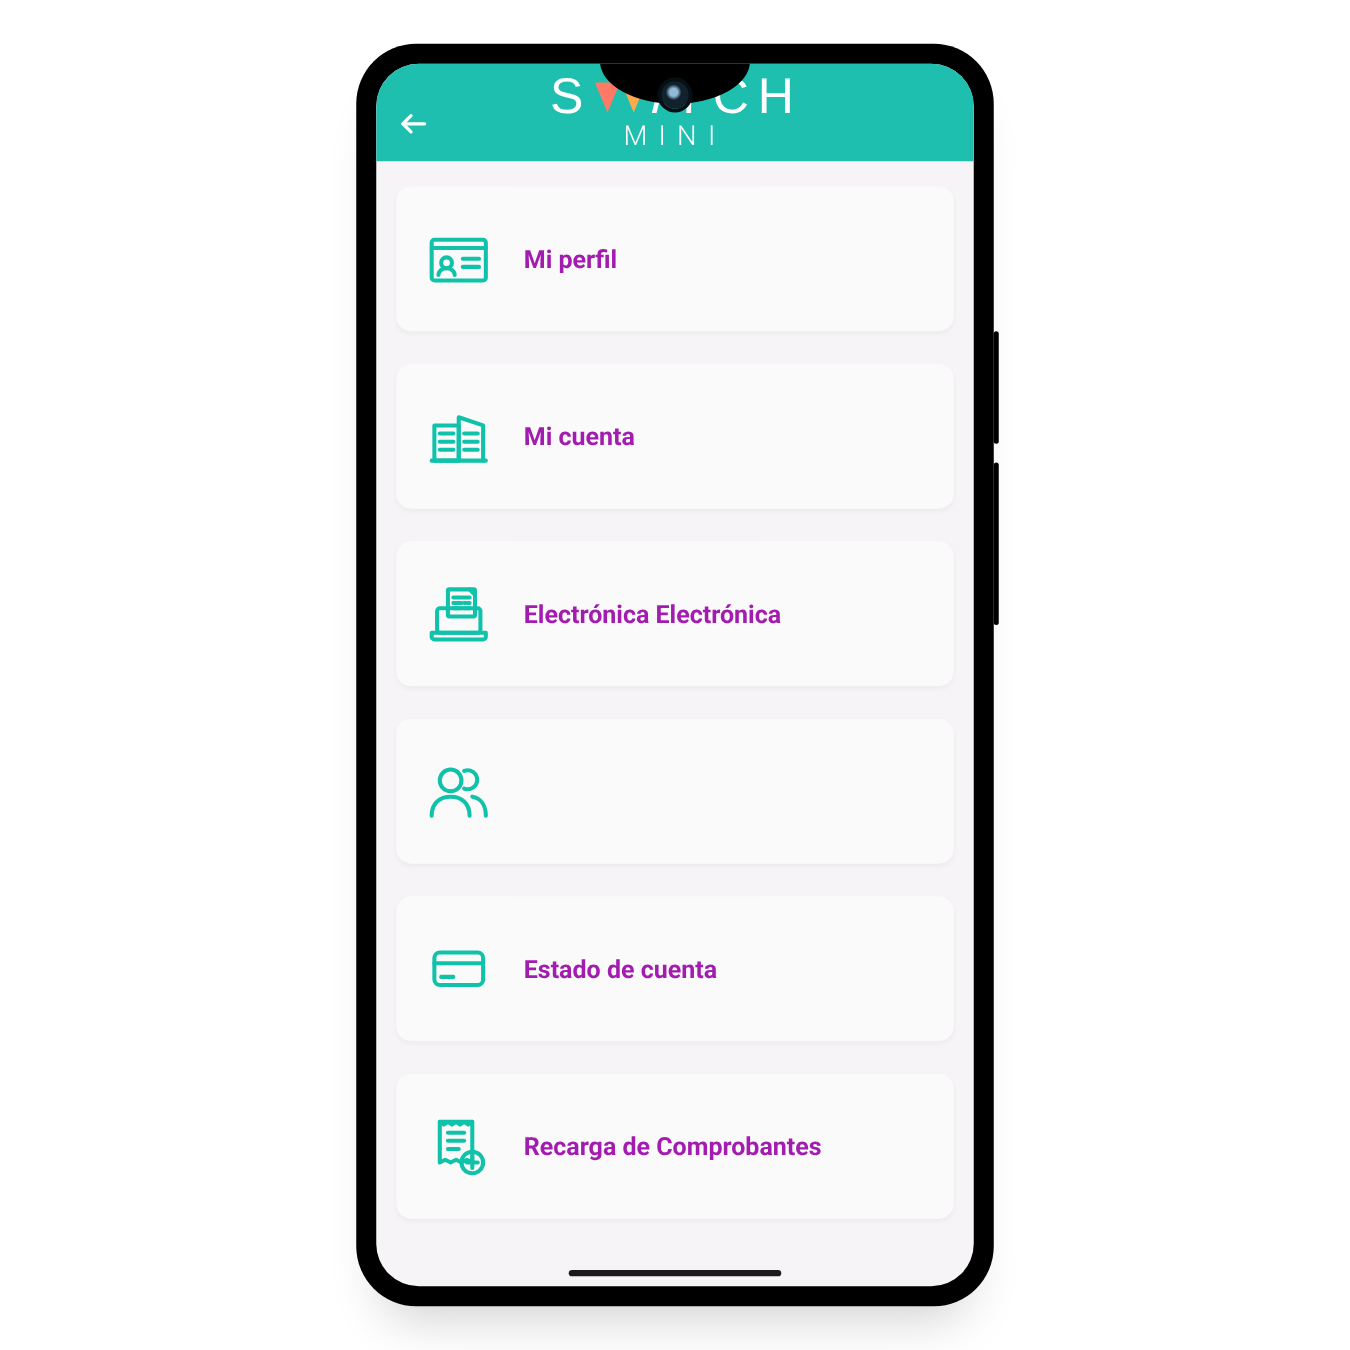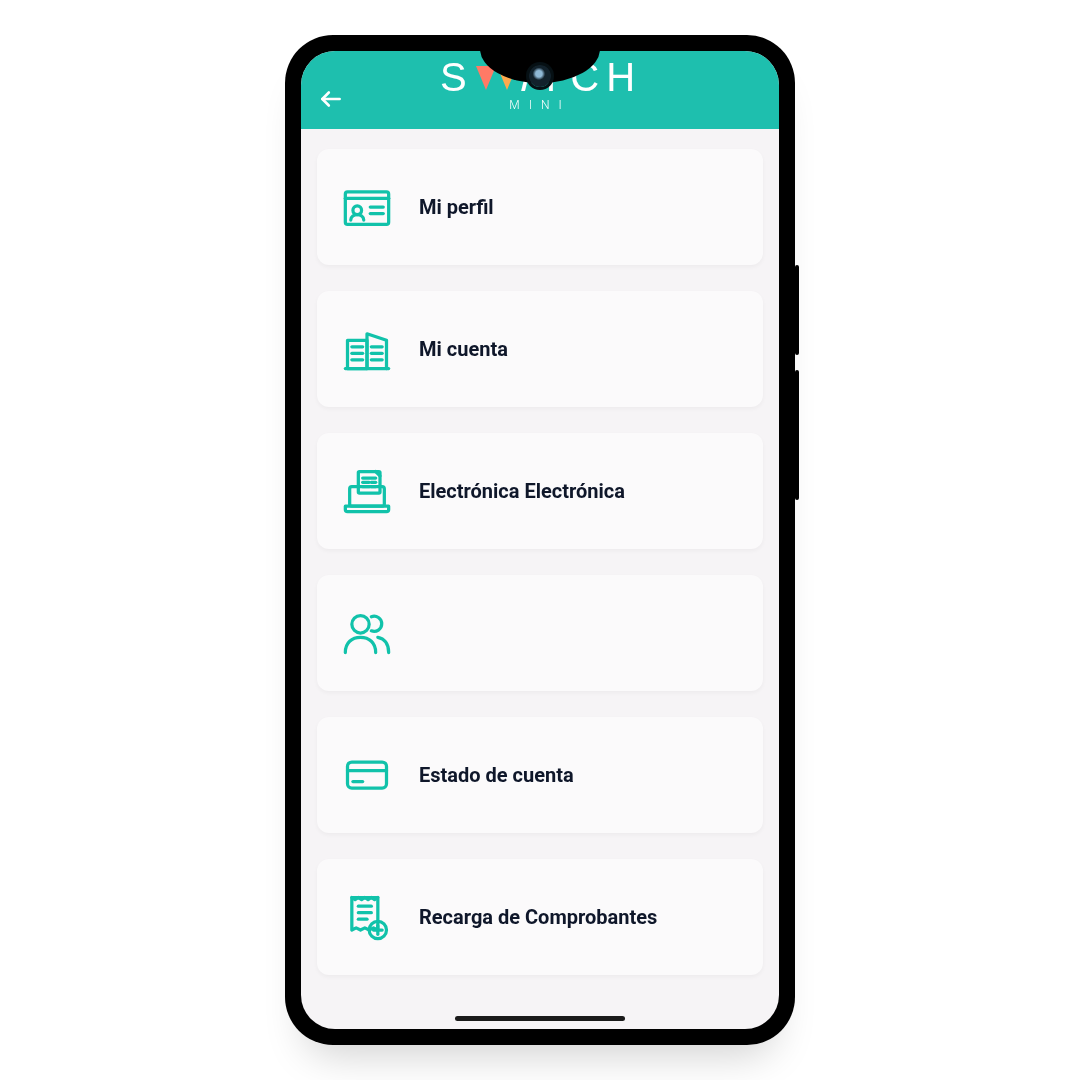--- a/index.html
+++ b/index.html
@@ -130,21 +130,21 @@
   }
   .tri {
     width: 0; height: 0;
     border-left: 10px solid transparent;
     border-right: 10px solid transparent;
     border-top: 24px solid #fff;
   }
   .tri.c1 { border-top-color: #ff7a66; }
   .tri.c2 { border-top-color: #ffa94d; }
   .logo-sub {
-    font-size: 12px;
+    font-size: 22px;
     letter-spacing: 9px;
     font-weight: 300;
     margin-top: 2px;
   }
 
   
   .content {
     padding: 20px 16px 40px;
     display: flex;
     flex-direction: column;
@@ -167,21 +167,21 @@
     color: #11c2aa;
     flex: 0 0 auto;
     display: flex;
     align-items: center;
     justify-content: center;
   }
   .item .icon svg { width: 100%; height: 100%; }
   .item .label {
     font-size: 20px;
     font-weight: 700;
-    color: #0f172a;
+    color: #a21caf;
   }
 </style>
 </head>
 <body>
 
 <div class="phone">
   <div class="screen">
     <div class="notch"></div>
     <div class="camera"></div>
 

